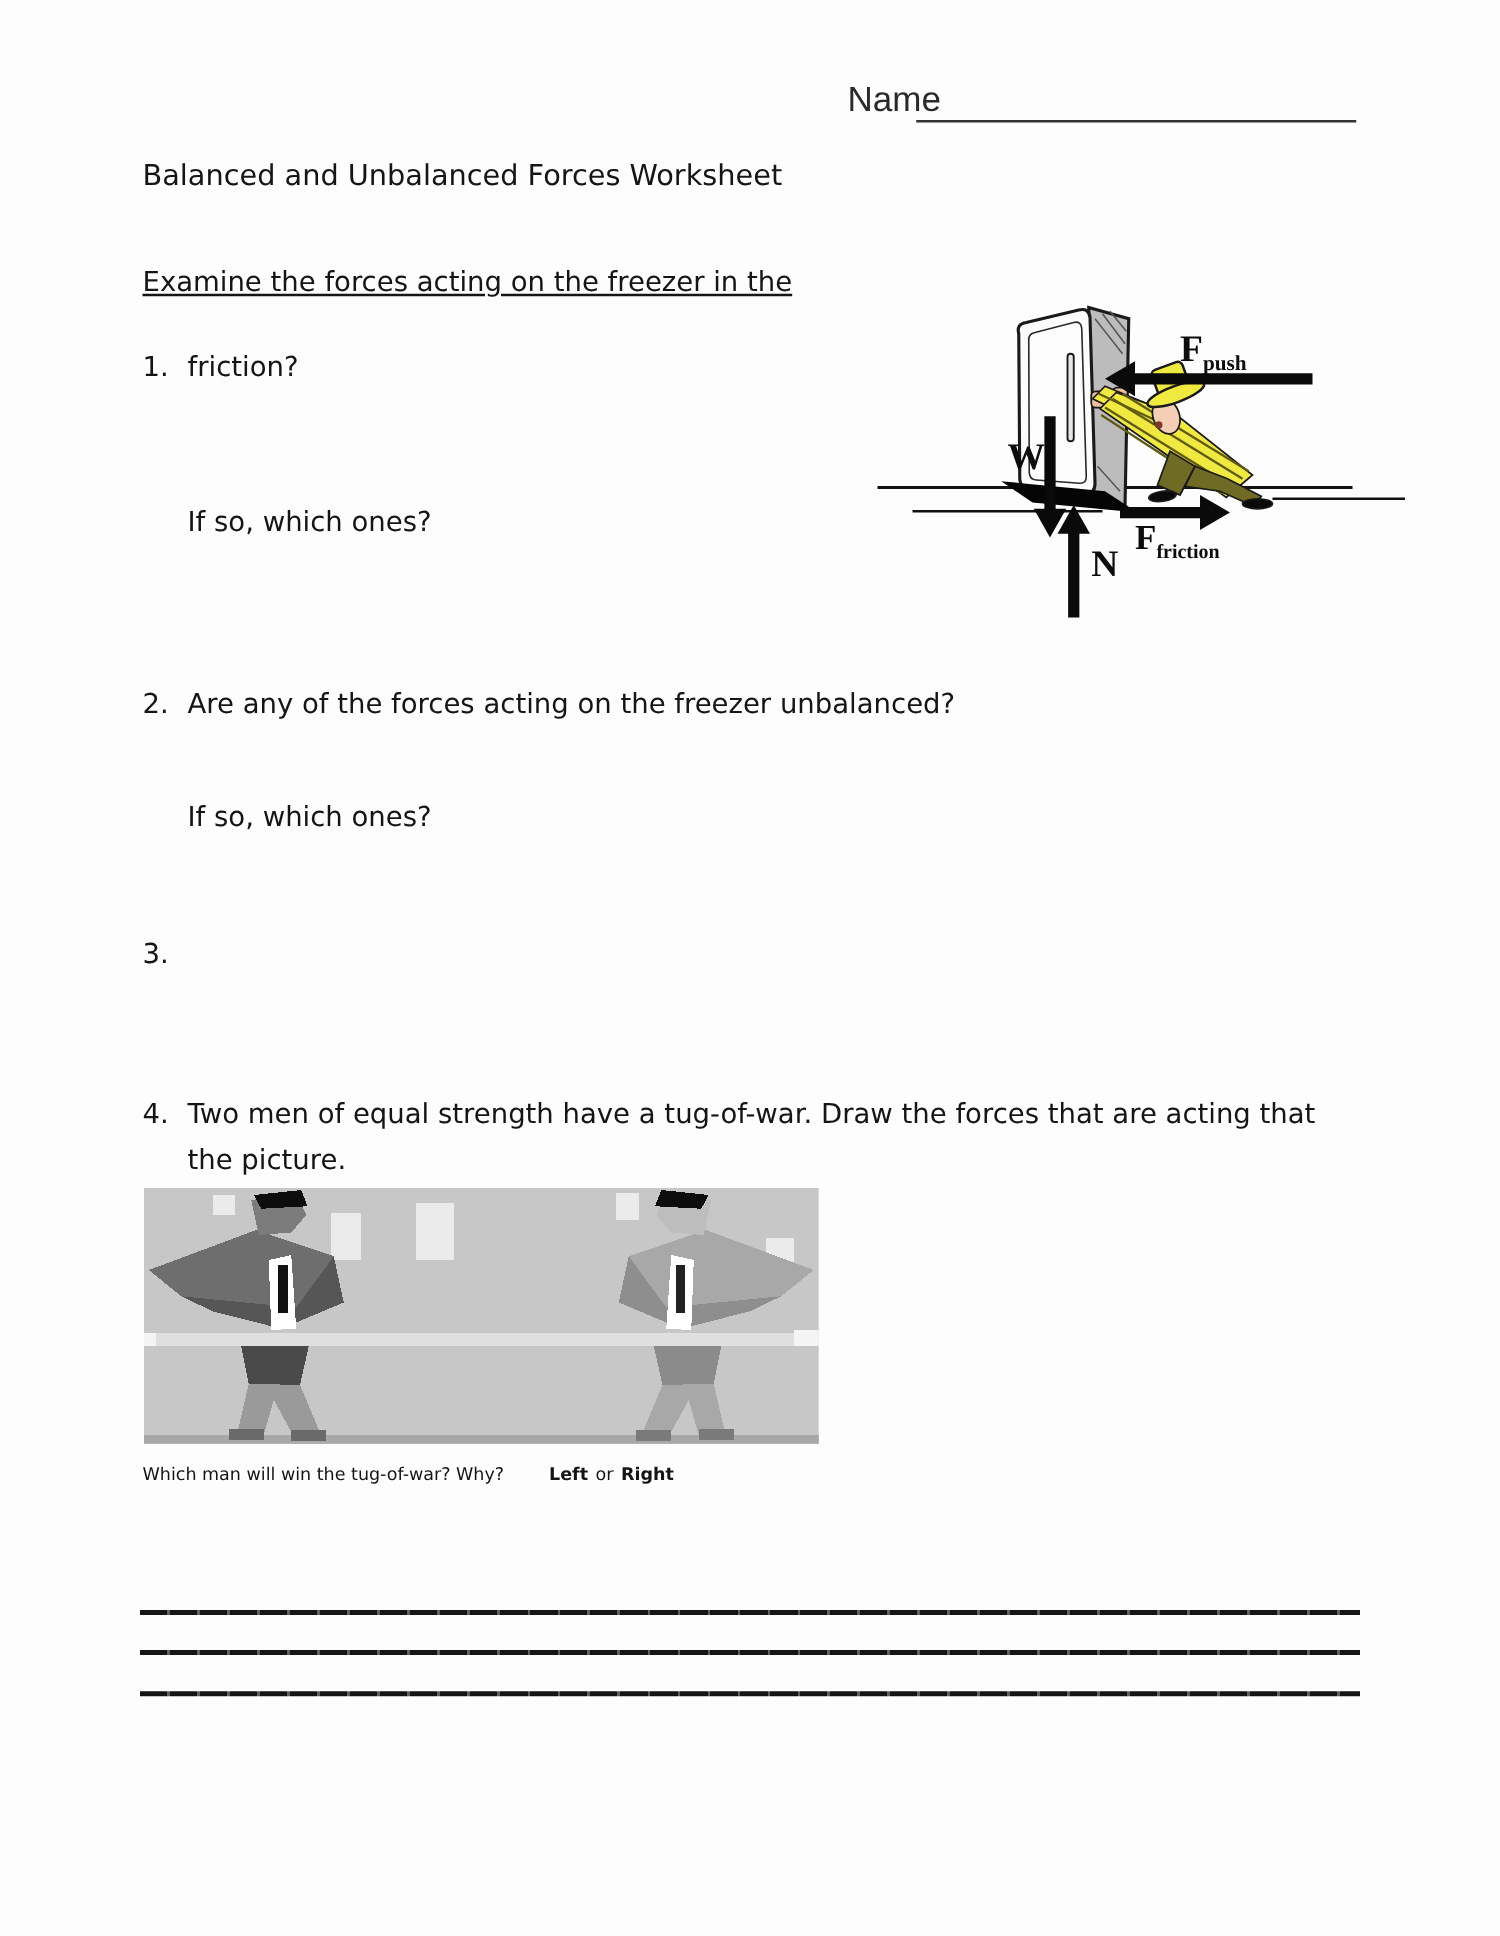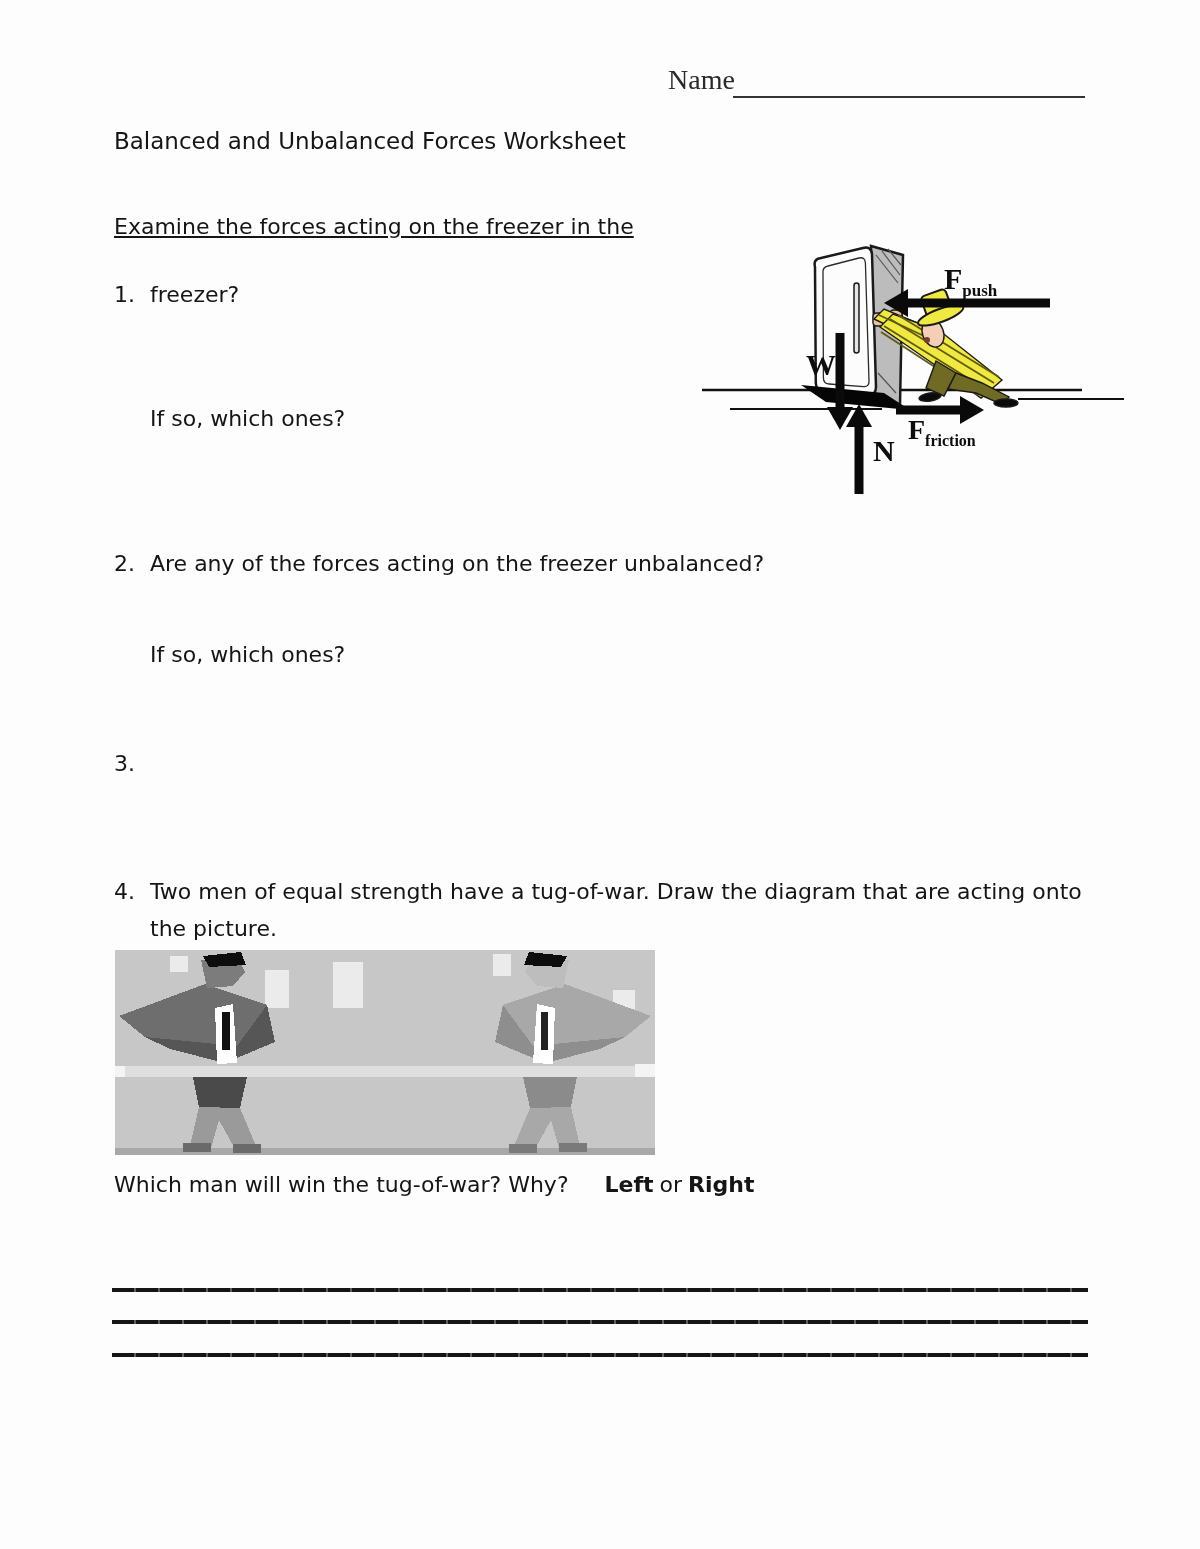--- a/index.html
+++ b/index.html
@@ -2,37 +2,37 @@
 <html><head>
 <meta charset="utf-8">
 <style>
   html,body{margin:0;padding:0;background:#e8e8e8;}
   .page{
     position:relative;width:1200px;height:1549px;background:#fdfdfd;
     font-family:"DejaVu Sans",sans-serif;color:#151515;overflow:hidden;
     margin:0 auto;
   }
   .abs{position:absolute;}
-  .serif{font-family:Liberation Serif, serif;}
+  .serif{font-family:Liberation Sans, sans-serif;margin-left:10px;}
   .name-label{left:668px;top:64px;font-size:28px;color:#2a2a2a;}
   .name-line{left:733px;top:60px;width:352px;height:36px;border-bottom:2px solid #333;}
   .title{left:114px;top:128px;font-size:23px;}
   .body-text{font-size:22px;line-height:37px;}
   .intro{left:114px;top:208px;text-decoration:underline;}
   .question{display:flex;}
   .qnum{width:36px;flex:0 0 36px;}
   .q1{left:114px;top:276px;width:620px;}
   .q1-follow{left:150px;top:400px;}
   .q2{left:114px;top:545px;width:900px;}
   .q2-follow{left:150px;top:636px;}
   .q3{left:114px;top:745px;width:900px;}
   .q4{left:114px;top:873px;width:1000px;}
   .diagram{left:698px;top:233px;width:442px;height:272px;}
   .tug{left:115px;top:950px;width:540px;height:205px;}
-  .final-q{left:114px;top:1172px;font-size:22px;}
+  .final-q{left:114px;top:1172px;font-size:14px;}
   .final-q .opt{font-weight:bold;}
   .final-q .opt-left{margin-left:36px;}
   .final-q .or{margin:0 6px;font-weight:normal;}
   .answer-line{
     left:112px;width:976px;height:4px;
     background:repeating-linear-gradient(90deg,#151515 0 22px,#606060 22px 24px);
   }
   .al1{top:1288px;} .al2{top:1320px;} .al3{top:1353px;}
   svg text{font-family:"Liberation Serif",serif;font-weight:bold;fill:#0d0d0d;}
 </style>
@@ -117,39 +117,39 @@
 
     <text x="246" y="56" font-size="30"><tspan>F</tspan><tspan dy="7" font-size="17">push</tspan></text>
     <text x="108" y="142" font-size="30">W</text>
     <text x="175" y="228" font-size="30">N</text>
     <text x="210" y="206" font-size="28"><tspan>F</tspan><tspan dy="7" font-size="16">friction</tspan></text>
   </svg>
 
   <div class="abs body-text question q1">
     <span class="qnum">1.</span>
     <div>
-      <div>freezer?</div>
+      <div>friction?</div>
     </div>
   </div>
   <div class="abs body-text q1-follow">If so, which ones?</div>
 
   <div class="abs body-text question q2">
     <span class="qnum">2.</span>
     <div>Are any of the forces acting on the freezer unbalanced?</div>
   </div>
   <div class="abs body-text q2-follow">If so, which ones?</div>
 
   <div class="abs body-text question q3">
     <span class="qnum">3.</span>
   </div>
 
   <div class="abs body-text question q4">
     <span class="qnum">4.</span>
     <div>
-      <div>Two men of equal strength have a tug-of-war. Draw the diagram that are acting onto</div>
+      <div>Two men of equal strength have a tug-of-war. Draw the forces that are acting that</div>
       <div>the picture.</div>
     </div>
   </div>
 
   <svg class="abs tug" viewBox="0 0 540 205" xmlns="http://www.w3.org/2000/svg" shape-rendering="crispEdges">
     <rect x="0" y="0" width="540" height="205" fill="#c7c7c7"></rect>
     <g fill="#ebebeb">
       <rect x="150" y="20" width="24" height="38"></rect>
       <rect x="218" y="12" width="30" height="46"></rect>
       <rect x="55" y="6" width="18" height="16"></rect>

